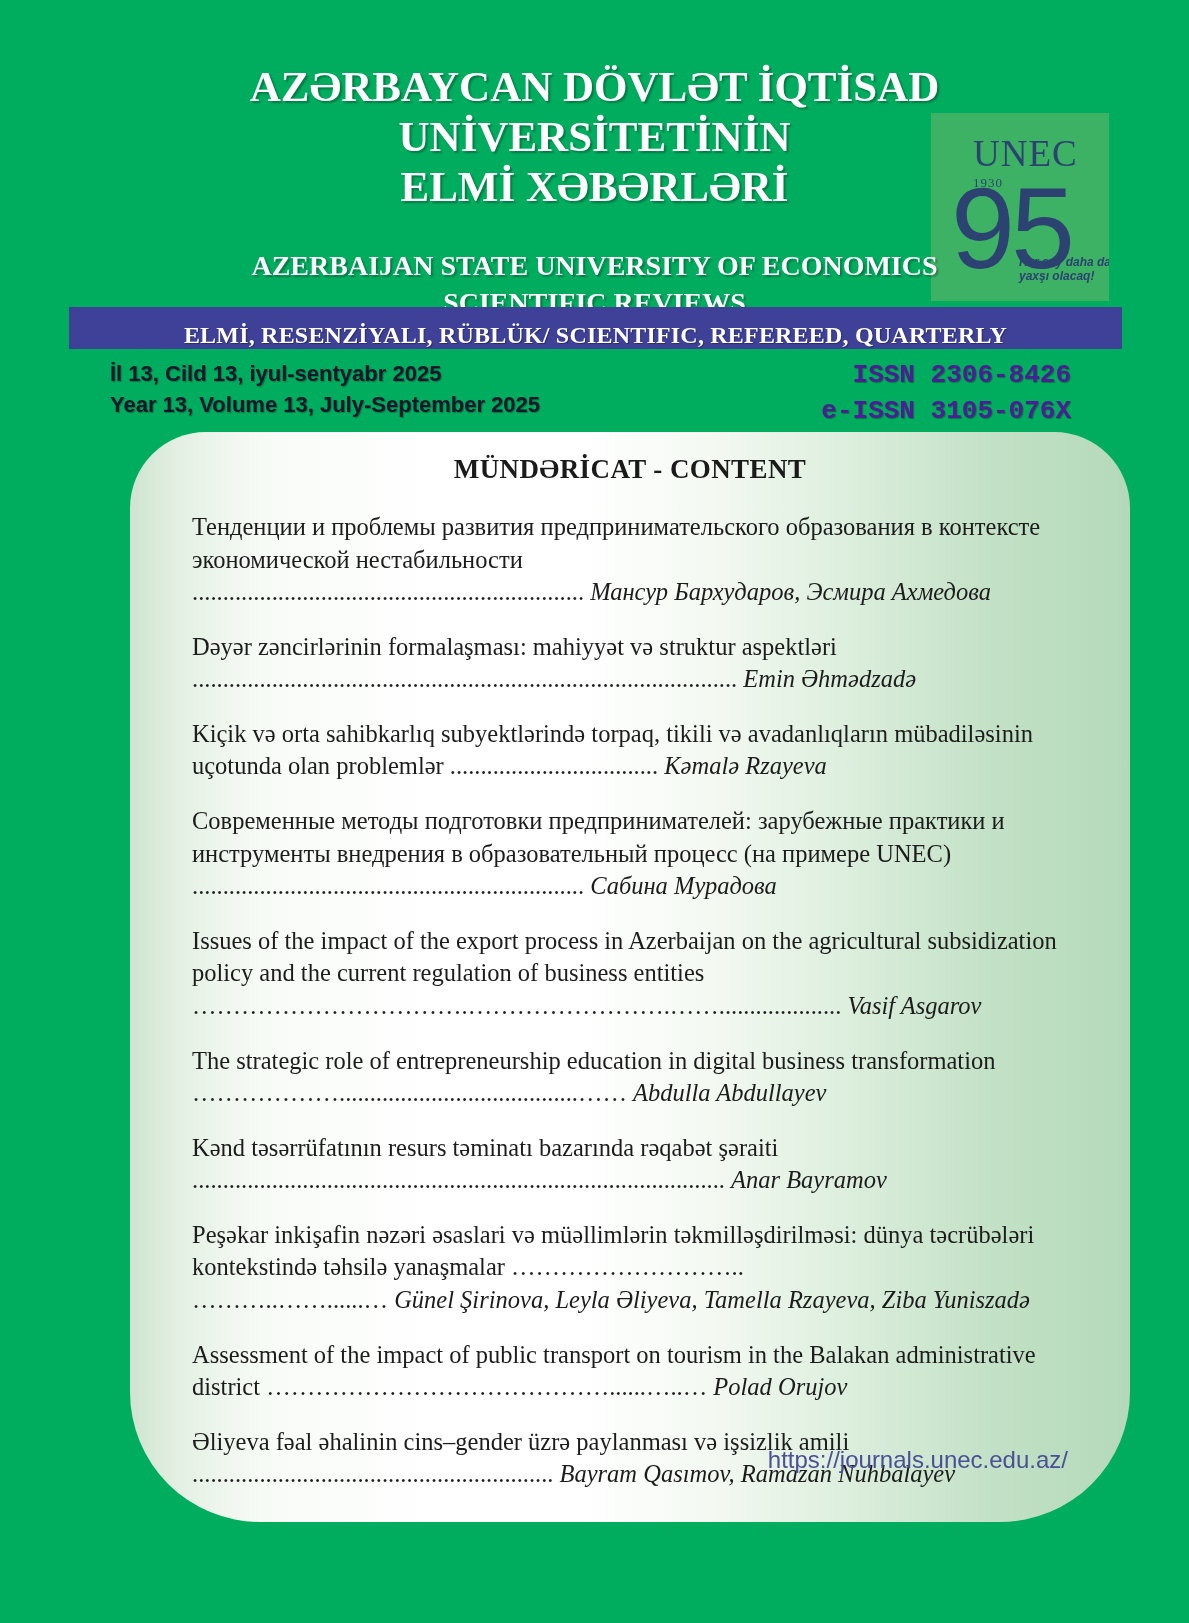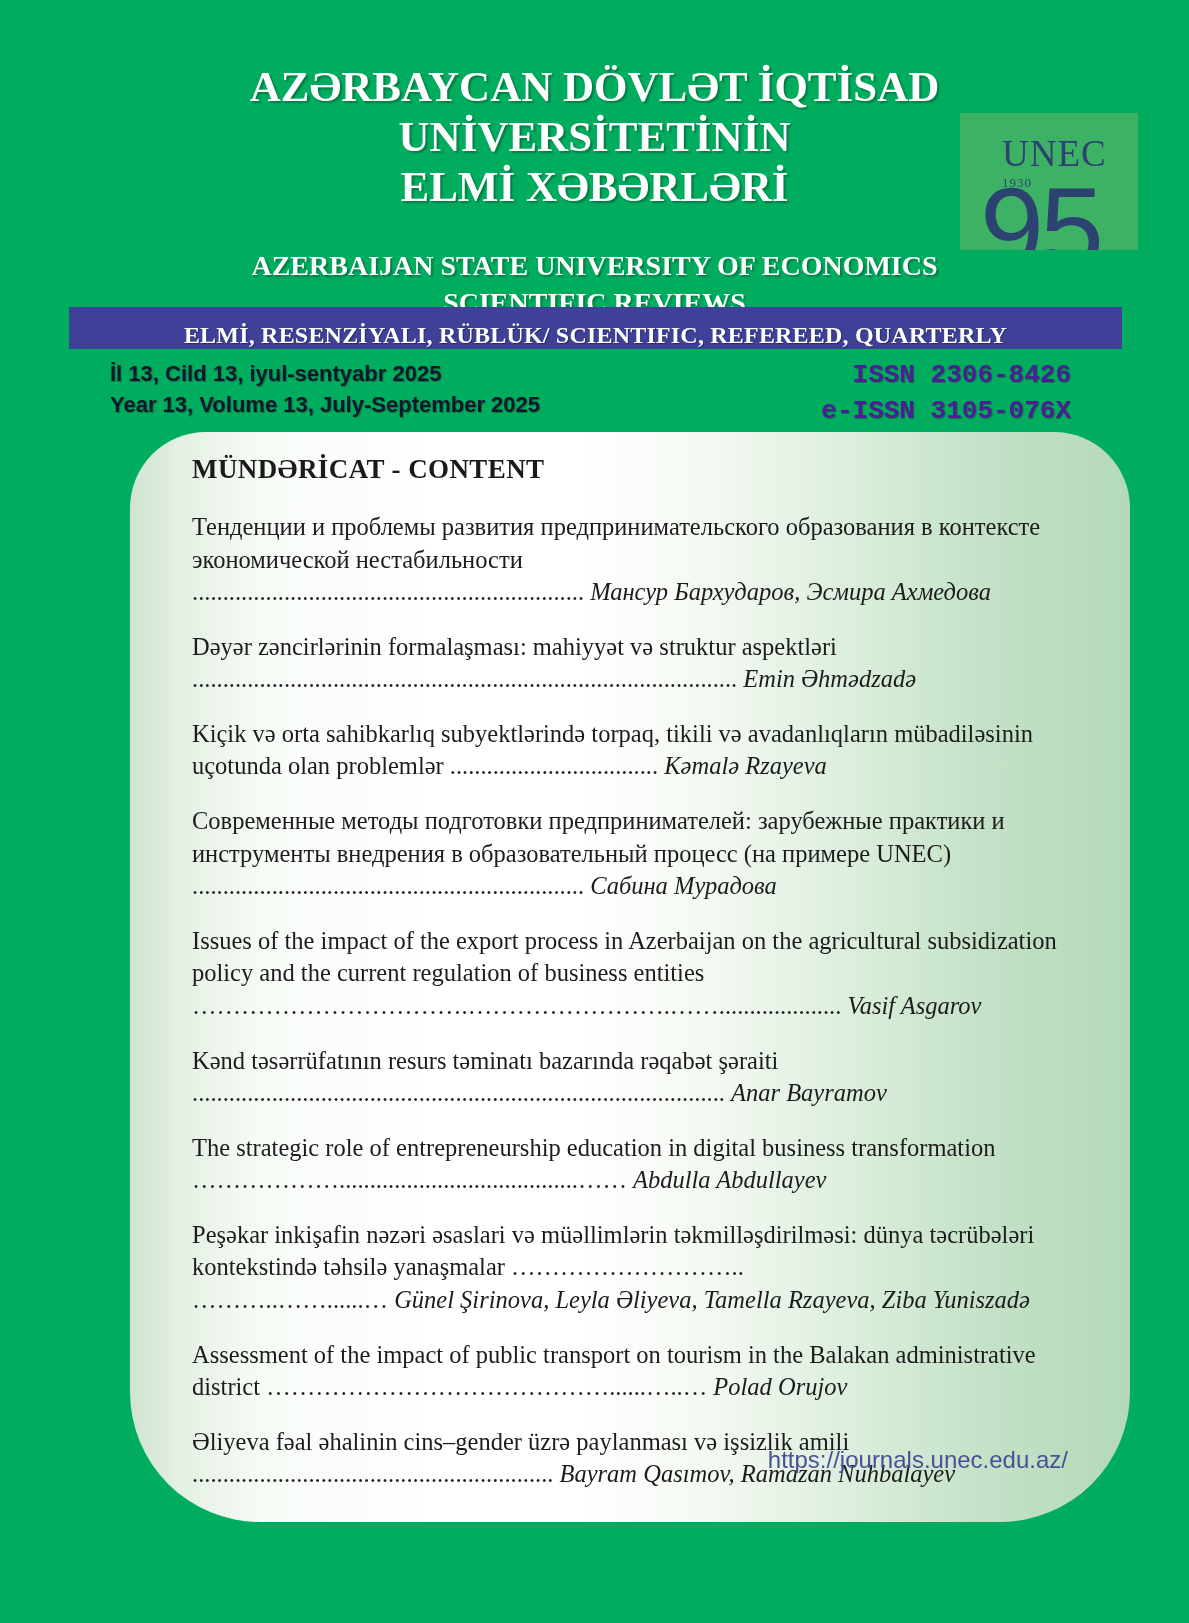--- a/index.html
+++ b/index.html
@@ -18,24 +18,23 @@
   
   .header {
     position: relative;
     height: 300px;
   }
   .logo-box {
     position: absolute;
     left: 931px;
     top: 113px;
     width: 178px;
-    height: 137px;
+    height: 188px;
     background: #3eb264;
     overflow: hidden;
-    margin-left: 29px;
   }
   .logo-unec {
     position: absolute;
     left: 42px;
     top: 22px;
     color: #2c4371;
     font-family: "Liberation Serif", serif;
     font-size: 37px;
     letter-spacing: 1px;
     line-height: 1;
@@ -173,21 +172,21 @@
         #f4f9f2 58%,
         #dceedd 72%,
         #c3e1c6 86%,
         #b4d9ba 100%);
     overflow: hidden;
   }
   .panel-inner {
     padding: 22px 62px 0 62px;
   }
   .panel-title {
-    text-align: left;
+    text-align: center;
     font-family: "Liberation Serif", serif;
     font-weight: bold;
     font-size: 27px;
     color: #1a1a1a;
     letter-spacing: 0.4px;
     margin-bottom: 26px;
   }
   .toc-entry {
     font-family: "Liberation Serif", serif;
     font-size: 24.5px;
@@ -251,21 +250,21 @@
 
 <div class="panel">
   <div class="panel-inner">
     <div class="panel-title">MÜNDƏRİCAT - CONTENT</div>
     <div id="toc-list">
         <div class="toc-entry"><span>Тенденции и проблемы развития предпринимательского образования в контексте экономической нестабильности</span><br><span>................................................................</span> <span class="authors">Мансур Бархударов, Эсмира Ахмедова</span></div>
         <div class="toc-entry"><span>Dəyər zəncirlərinin formalaşması: mahiyyət və struktur aspektləri</span><br><span>.........................................................................................</span> <span class="authors">Emin Əhmədzadə</span></div>
         <div class="toc-entry"><span>Kiçik və orta sahibkarlıq subyektlərində torpaq, tikili və avadanlıqların mübadiləsinin uçotunda olan problemlər</span> <span>..................................</span> <span class="authors">Kəmalə Rzayeva</span></div>
         <div class="toc-entry"><span>Современные методы подготовки предпринимателей: зарубежные практики и инструменты внедрения в образовательный процесс (на примере UNEC)</span> <span>................................................................</span> <span class="authors">Сабина Мурадова</span></div>
         <div class="toc-entry"><span>Issues of the impact of the export process in Azerbaijan on the agricultural subsidization policy and the current regulation of business entities</span><br><span>…………………………….…………………….……....................</span> <span class="authors">Vasif Asgarov</span></div>
+        <div class="toc-entry"><span>The strategic role of entrepreneurship education in digital business transformation</span> <span>……………….......................................……</span> <span class="authors">Abdulla Abdullayev</span></div>
         <div class="toc-entry"><span>Kənd təsərrüfatının resurs təminatı bazarında rəqabət şəraiti</span><br><span>.......................................................................................</span> <span class="authors">Anar Bayramov</span></div>
-        <div class="toc-entry"><span>The strategic role of entrepreneurship education in digital business transformation</span> <span>……………….......................................……</span> <span class="authors">Abdulla Abdullayev</span></div>
         <div class="toc-entry"><span>Peşəkar inkişafin nəzəri əsaslari və müəllimlərin təkmilləşdirilməsi: dünya təcrübələri kontekstində təhsilə yanaşmalar ………………………..</span><br><span>………..……......…</span> <span class="authors">Günel Şirinova, Leyla Əliyeva, Tamella Rzayeva, Ziba Yuniszadə</span></div>
         <div class="toc-entry"><span>Assessment of the impact of public transport on tourism in the Balakan administrative district</span> <span>……………………………………......…..…</span> <span class="authors">Polad Orujov</span></div>
         <div class="toc-entry"><span>Əliyeva fəal əhalinin cins–gender üzrə paylanması və işsizlik amili</span><br><span>...........................................................</span> <span class="authors">Bayram Qasımov, Ramazan Nuhbalayev</span></div>
       </div>
   </div>
   <div class="panel-url">https://journals.unec.edu.az/</div>
 </div>
 
 </body></html>

